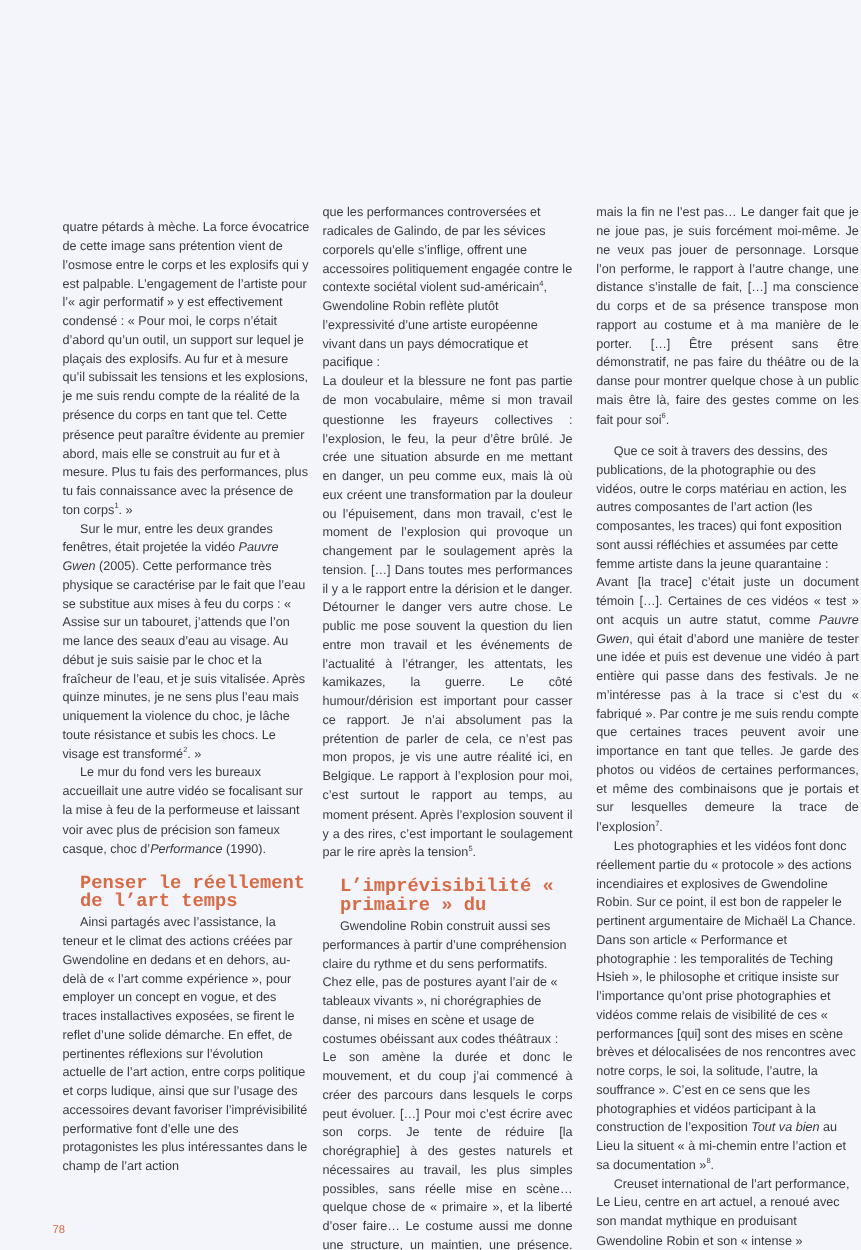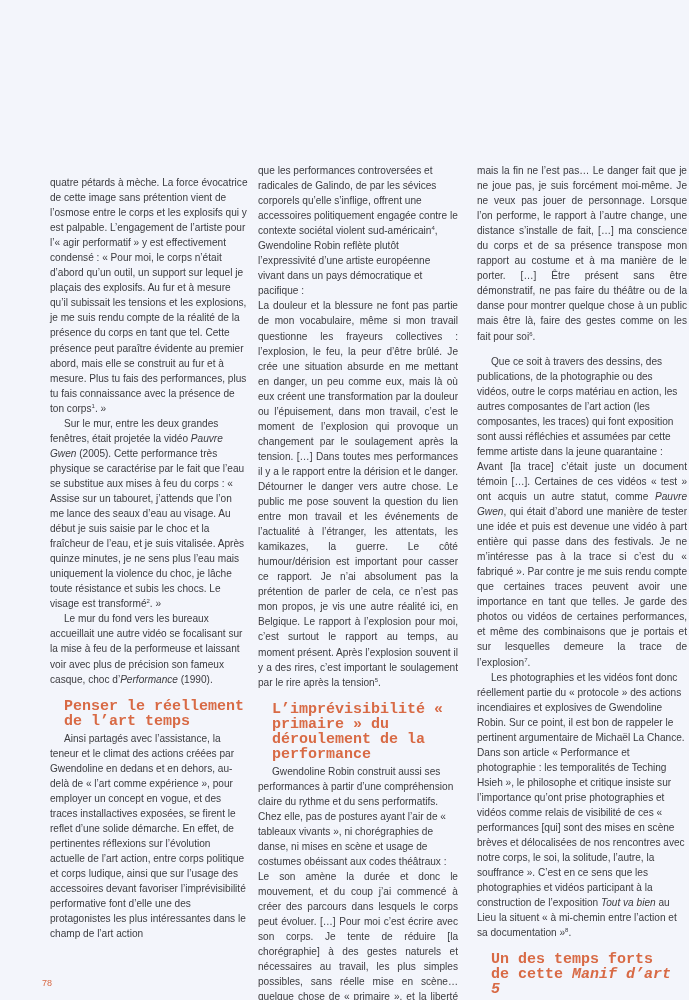--- a/index.html
+++ b/index.html
@@ -51,28 +51,27 @@
   <p class="ind"><span>Sur le mur, entre les deux grandes fenêtres, était projetée la vidéo </span><em>Pauvre Gwen</em><span> (2005). Cette performance très physique se caractérise par le fait que l’eau se substitue aux mises à feu du corps : « Assise sur un tabouret, j’attends que l’on me lance des seaux d’eau au visage. Au début je suis saisie par le choc et la fraîcheur de l’eau, et je suis vitalisée. Après quinze minutes, je ne sens plus l’eau mais uniquement la violence du choc, je lâche toute résistance et subis les chocs. Le visage est transformé</span><sup>2</sup><span>. »</span></p>
   <p class="ind"><span>Le mur du fond vers les bureaux accueillait une autre vidéo se focalisant sur la mise à feu de la performeuse et laissant voir avec plus de précision son fameux casque, choc d’</span><em>Performance</em><span> (1990).</span></p>
   <h2><span>Penser le réellement</span><br><span>de l’art temps</span></h2>
   <p class="ind"><span>Ainsi partagés avec l’assistance, la teneur et le climat des actions créées par Gwendoline en dedans et en dehors, au-delà de « l’art comme expérience », pour employer un concept en vogue, et des traces installactives exposées, se firent le reflet d’une solide démarche. En effet, de pertinentes réflexions sur l’évolution actuelle de l’art action, entre corps politique et corps ludique, ainsi que sur l’usage des accessoires devant favoriser l’imprévisibilité performative font d’elle une des protagonistes les plus intéressantes dans le champ de l’art action</span></p>
 
 </div>
 
 <div id="col2" class="col">
   <p><span>que les performances controversées et radicales de Galindo, de par les sévices corporels qu’elle s’inflige, offrent une accessoires politiquement engagée contre le contexte sociétal violent sud-américain</span><sup>4</sup><span>, Gwendoline Robin reflète plutôt l’expressivité d’une artiste européenne vivant dans un pays démocratique et pacifique :</span></p>
   <p class="quote"><span>La douleur et la blessure ne font pas partie de mon vocabulaire, même si mon travail questionne les frayeurs collectives : l’explosion, le feu, la peur d’être brûlé. Je crée une situation absurde en me mettant en danger, un peu comme eux, mais là où eux créent une transformation par la douleur ou l’épuisement, dans mon travail, c’est le moment de l’explosion qui provoque un changement par le soulagement après la tension. […] Dans toutes mes performances il y a le rapport entre la dérision et le danger. Détourner le danger vers autre chose. Le public me pose souvent la question du lien entre mon travail et les événements de l’actualité à l’étranger, les attentats, les kamikazes, la guerre. Le côté humour/dérision est important pour casser ce rapport. Je n’ai absolument pas la prétention de parler de cela, ce n’est pas mon propos, je vis une autre réalité ici, en Belgique. Le rapport à l’explosion pour moi, c’est surtout le rapport au temps, au moment présent. Après l’explosion souvent il y a des rires, c’est important le soulagement par le rire après la tension</span><sup>5</sup><span>.</span></p>
-  <h2><span>L’imprévisibilité « primaire » du</span><br><span>déroulement de la performance</span></h2>
+  <h2><span>L’imprévisibilité « primaire » du</span><br></h2>
   <p class="ind">Gwendoline Robin construit aussi ses performances à partir d’une compréhension claire du rythme et du sens performatifs. Chez elle, pas de postures ayant l’air de « tableaux vivants », ni chorégraphies de danse, ni mises en scène et usage de costumes obéissant aux codes théâtraux :</p>
   <p class="quote">Le son amène la durée et donc le mouvement, et du coup j’ai commencé à créer des parcours dans lesquels le corps peut évoluer. […] Pour moi c’est écrire avec son corps. Je tente de réduire [la chorégraphie] à des gestes naturels et nécessaires au travail, les plus simples possibles, sans réelle mise en scène… quelque chose de « primaire », et la liberté d’oser faire… Le costume aussi me donne une structure, un maintien, une présence. Mais il suffit que le feu se répande plus sur tel ou tel point du corps ou de l’espace, et tout change, je peux devoir enlever le costume, bouger, courir. […] Le déroulement de la performance est imprévisible. Le début est prédéfini</p>
 </div>
 
 <div id="col3" class="col">
   <p class="quote" style="margin-top:0"><span>mais la fin ne l’est pas… Le danger fait que je ne joue pas, je suis forcément moi-même. Je ne veux pas jouer de personnage. Lorsque l’on performe, le rapport à l’autre change, une distance s’installe de fait, […] ma conscience du corps et de sa présence transpose mon rapport au costume et à ma manière de le porter. […] Être présent sans être démonstratif, ne pas faire du théâtre ou de la danse pour montrer quelque chose à un public mais être là, faire des gestes comme on les fait pour soi</span><sup>6</sup><span>.</span></p>
   <div class="spacer"></div>
   <p class="ind">Que ce soit à travers des dessins, des publications, de la photographie ou des vidéos, outre le corps matériau en action, les autres composantes de l’art action (les composantes, les traces) qui font exposition sont aussi réfléchies et assumées par cette femme artiste dans la jeune quarantaine :</p>
   <p class="quote"><span>Avant [la trace] c’était juste un document témoin […]. Certaines de ces vidéos « test » ont acquis un autre statut, comme </span><em>Pauvre Gwen</em><span>, qui était d’abord une manière de tester une idée et puis est devenue une vidéo à part entière qui passe dans des festivals. Je ne m’intéresse pas à la trace si c’est du « fabriqué ». Par contre je me suis rendu compte que certaines traces peuvent avoir une importance en tant que telles. Je garde des photos ou vidéos de certaines performances, et même des combinaisons que je portais et sur lesquelles demeure la trace de l’explosion</span><sup>7</sup><span>.</span></p>
   <p class="ind"><span>Les photographies et les vidéos font donc réellement partie du « protocole » des actions incendiaires et explosives de Gwendoline Robin. Sur ce point, il est bon de rappeler le pertinent argumentaire de Michaël La Chance. Dans son article « Performance et photographie : les temporalités de Teching Hsieh », le philosophe et critique insiste sur l’importance qu’ont prise photographies et vidéos comme relais de visibilité de ces « performances [qui] sont des mises en scène brèves et délocalisées de nos rencontres avec notre corps, le soi, la solitude, l’autre, la souffrance ». C’est en ce sens que les photographies et vidéos participant à la construction de l’exposition </span><em>Tout va bien</em><span> au Lieu la situent « à mi-chemin entre l’action et sa documentation »</span><sup>8</sup><span>.</span></p>
-  <h2><span>Un des temps forts</span><br><span>de cette </span><span class="it">Manif d’art 5</span></h2>
   <p class="ind">Creuset international de l’art performance, Le Lieu, centre en art actuel, a renoué avec son mandat mythique en produisant Gwendoline Robin et son « intense » performance explosive au-dehors tout comme son installaction incendiaire en salle. Ce faisant, n’était-ce</p>
 </div>
 
 <div id="page-num">78</div>
 
 </body></html>

